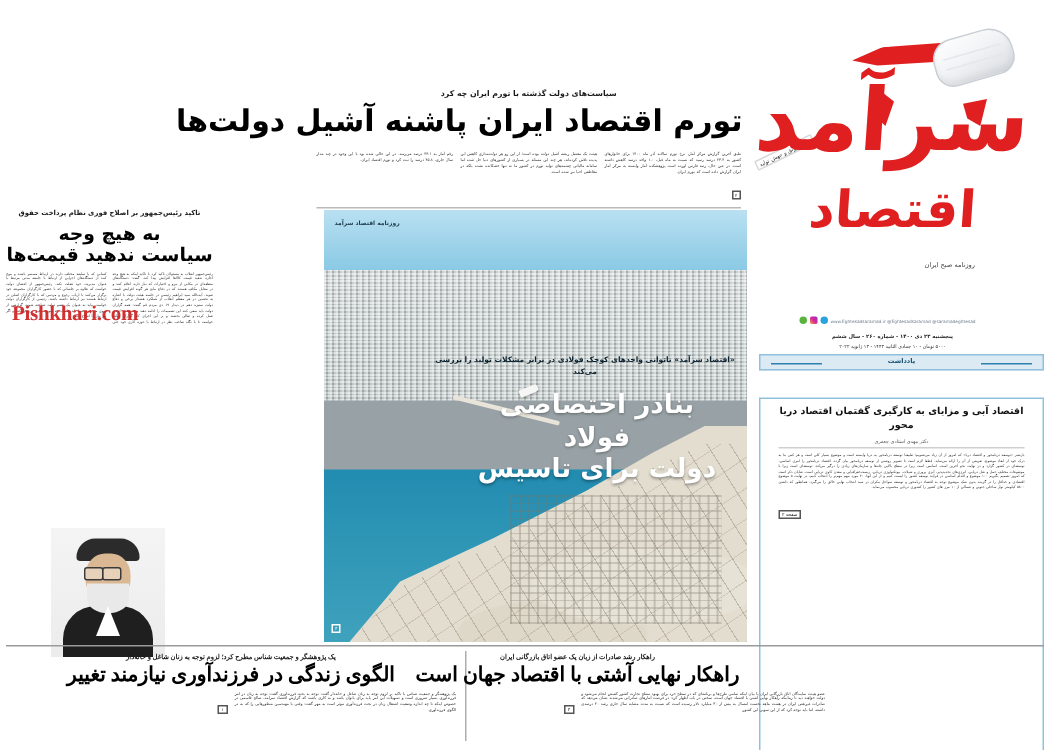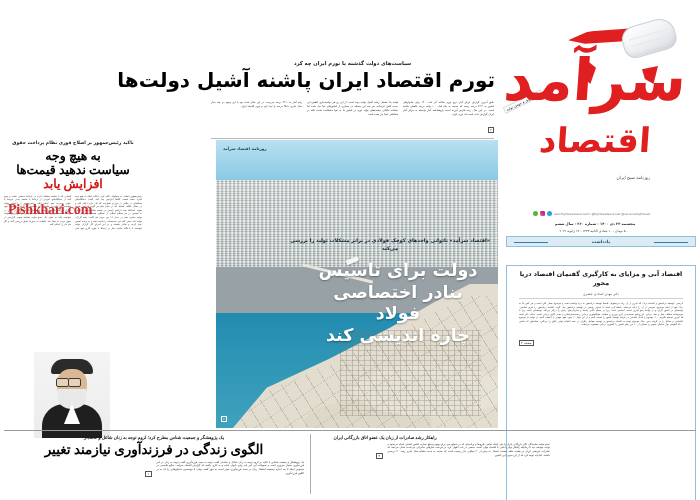--- a/index.html
+++ b/index.html
@@ -220,21 +220,20 @@
     line-height: 1.5;
   }
   .lc-headline {
     text-align: center;
     font-size: 12.5px;
     font-weight: bold;
     color: #000;
     line-height: 1.12;
     margin-top: 2px;
     letter-spacing: -0.3px;
-    font-family: Liberation Serif, serif;
   }
   .lc-headline .red { color: #d21515; }
   .watermark {
     position: absolute;
     top: 62px; left: 4px;
     font-family: "Liberation Serif", serif;
     font-size: 14px;
     font-weight: bold;
     color: #cf2020;
     opacity: 0.92;
@@ -541,21 +540,20 @@
     <div class="col body-copy">هیئت یک معضل ریشه آشیل دولت بوده است؛ از این رو هر دولت‌مداری کاهش این پدیده تلاش کرده‌اند، هر چند این مسئله در بسیاری از کشورهای دنیا حل شده اما سامانه مالیاتی چشمه‌های تولید تورم در کشور ما نه تنها خشکانده نشده بلکه در مقاطعی احیا نیز شده است.</div>
     <div class="col body-copy">رقم آمار به ۴۳.۱ درصد می‌رسد. در این حالی شده بود با این وجود در چند مدار سال جاری، ۴۵.۸ درصد را ثبت کرد و تورم اقتصاد ایران.</div>
   </div>
 
   <div class="left-col">
     <div class="lc-kicker">تاکید رئیس‌جمهور بر اصلاح فوری
 نظام پرداخت حقوق</div>
     <div class="lc-headline">
       <div>به هیچ وجه</div>
       <div>سیاست ندهید قیمت‌ها</div>
-      <div class="red">افزایش یابد</div>
     </div>
     <div class="watermark">Pishkhari.com</div>
     <div class="lc-body body-copy sm">رئیس‌جمهور انقلاب به مسئولان تاکید کرد با تاکید اینکه به هیچ وجه اجازه ندهید قیمت کالاها افزایش پیدا کند، گفت: دستگاه‌های منطقه‌ای در مکانی از نیرو و اختیارات که نیاز دارند اعلام کنند و در مقابل مکلف هستند که در دفاع مانع هر گونه افزایش قیمت شوند. آیت‌الله سید ابراهیم رئیسی در جلسه هیئت دولت با اشاره به تحسین در هر معظم انقلاب از عملکرد هشدار برخی و دفاع دولت ستیزه دهم در دیدار ۱۹ دی مردم قم گفت: همه گزاران دولت باید سعی کنند این تصمیمات را ادامه دهند و به وعده احسن عمل کرده و تعالی بخشند و بر این اجرای کار گزاران دولت خواست تا با نگاه صاحب نظر در ارتباط با حوزه کاری خود حتی کسانی که با سلیقه مختلف دارند در ارتباط مستمر باشند و موج کنند از دستگاه‌های اجرایی از ارتباط با جامعه مدنی مرتبط با عنوان مدیریت خود غفلت نکند. رئیس‌جمهور از اعضای دولت خواست که علاوه بر جلساتی که با حضور کارگزاران مجموعه خود برگزار می‌کنند با ارباب رجوع و مردمی که با کارگزاران اصلی در ارتباط هستند نیز ارتباط داشته باشند. رئیسی از کارگزاران دولت خواست نباید به عنوان یک عضو دولت شناخته شوند، گزارشی از سوی مردم به شما باید علمیات به صورت دقیق بررسی کنند و اگر نیم نیاز را اصلاح کنید.</div>
 
     <div class="raisi-photo">
       <div class="rp-body"></div>
       <div class="rp-turban"></div>
       <div class="rp-face"></div>
       <div class="rp-beard"></div>
       <div class="rp-glass-l"></div>
@@ -572,23 +570,22 @@
     <div class="ph-land"></div>
     <div class="ph-roads"></div>
     <div class="ph-blocks"></div>
     <div class="ph-jetty"></div>
     <div class="ph-boat"></div>
 
     <div class="photo-credit">روزنامه اقتصاد سرآمد</div>
     <div class="ph-kicker">«اقتصاد سرآمد» ناتوانی واحدهای کوچک فولادی
 در برابر مشکلات تولید را بررسی می‌کند</div>
     <div class="ph-headline">
+      <div>بنادر اختصاصی فولاد</div>
       <div>دولت برای تاسیس</div>
-      <div>بنادر اختصاصی فولاد</div>
-      <div>چاره اندیشی کند</div>
     </div>
     <div class="ph-page">
       <span class="pagenum">۴</span>
     </div>
   </div>
 
   <div class="note-col">
     <div class="note-tab">
       <span class="note-tab-label">یادداشت</span>
     </div>
@@ -601,20 +598,21 @@
         <span class="pagenum">صفحه ۲</span>
       </div>
     </div>
   </div>
 
   <div class="bottom-sep"></div>
   <div class="divider-v vsep-mid"></div>
 
   <div class="bot-story bot-right">
     <div class="bot-kicker">راهکار رشد صادرات از زبان یک عضو اتاق بازرگانی ایران</div>
+    <div class="bot-headline">راهکار نهایی آشتی با اقتصاد جهان است</div>
     <div class="bot-body">
       <div class="body-copy">عضو هیئت نمایندگان اتاق بازرگانی ایران با بیان اینکه تمامی طرح‌ها و برنامه‌ای که در سطح خرد برای بهبود سطح تجارت کشور کشش انجام می‌شود و دولت خواهند دید تا زمانیکه راهکار نهایی آشتی با اقتصاد جهان است، سخنی در باب اظهار کرد: در فرصت آمارهای صادراتی می‌شدند نشان می‌دهد که صادرات غیرنفتی ایران در هشت ماهه نخست امسال به بیش از ۳۰ میلیارد دلار رسیده است که نسبت به مدت مشابه سال جاری رشد ۴۰ درصدی داشته، اما باید توجه کرد که از این سویی این کشور.</div>
       <span class="pagenum">۳</span>
     </div>
   </div>
 
   <div class="bot-story bot-left">
     <div class="bot-kicker">یک پژوهشگر و جمعیت شناس مطرح کرد؛ لزوم توجه به زنان شاغل و خانه‌دار</div>
     <div class="bot-headline">الگوی زندگی در فرزندآوری نیازمند تغییر</div>
     <div class="bot-body">

